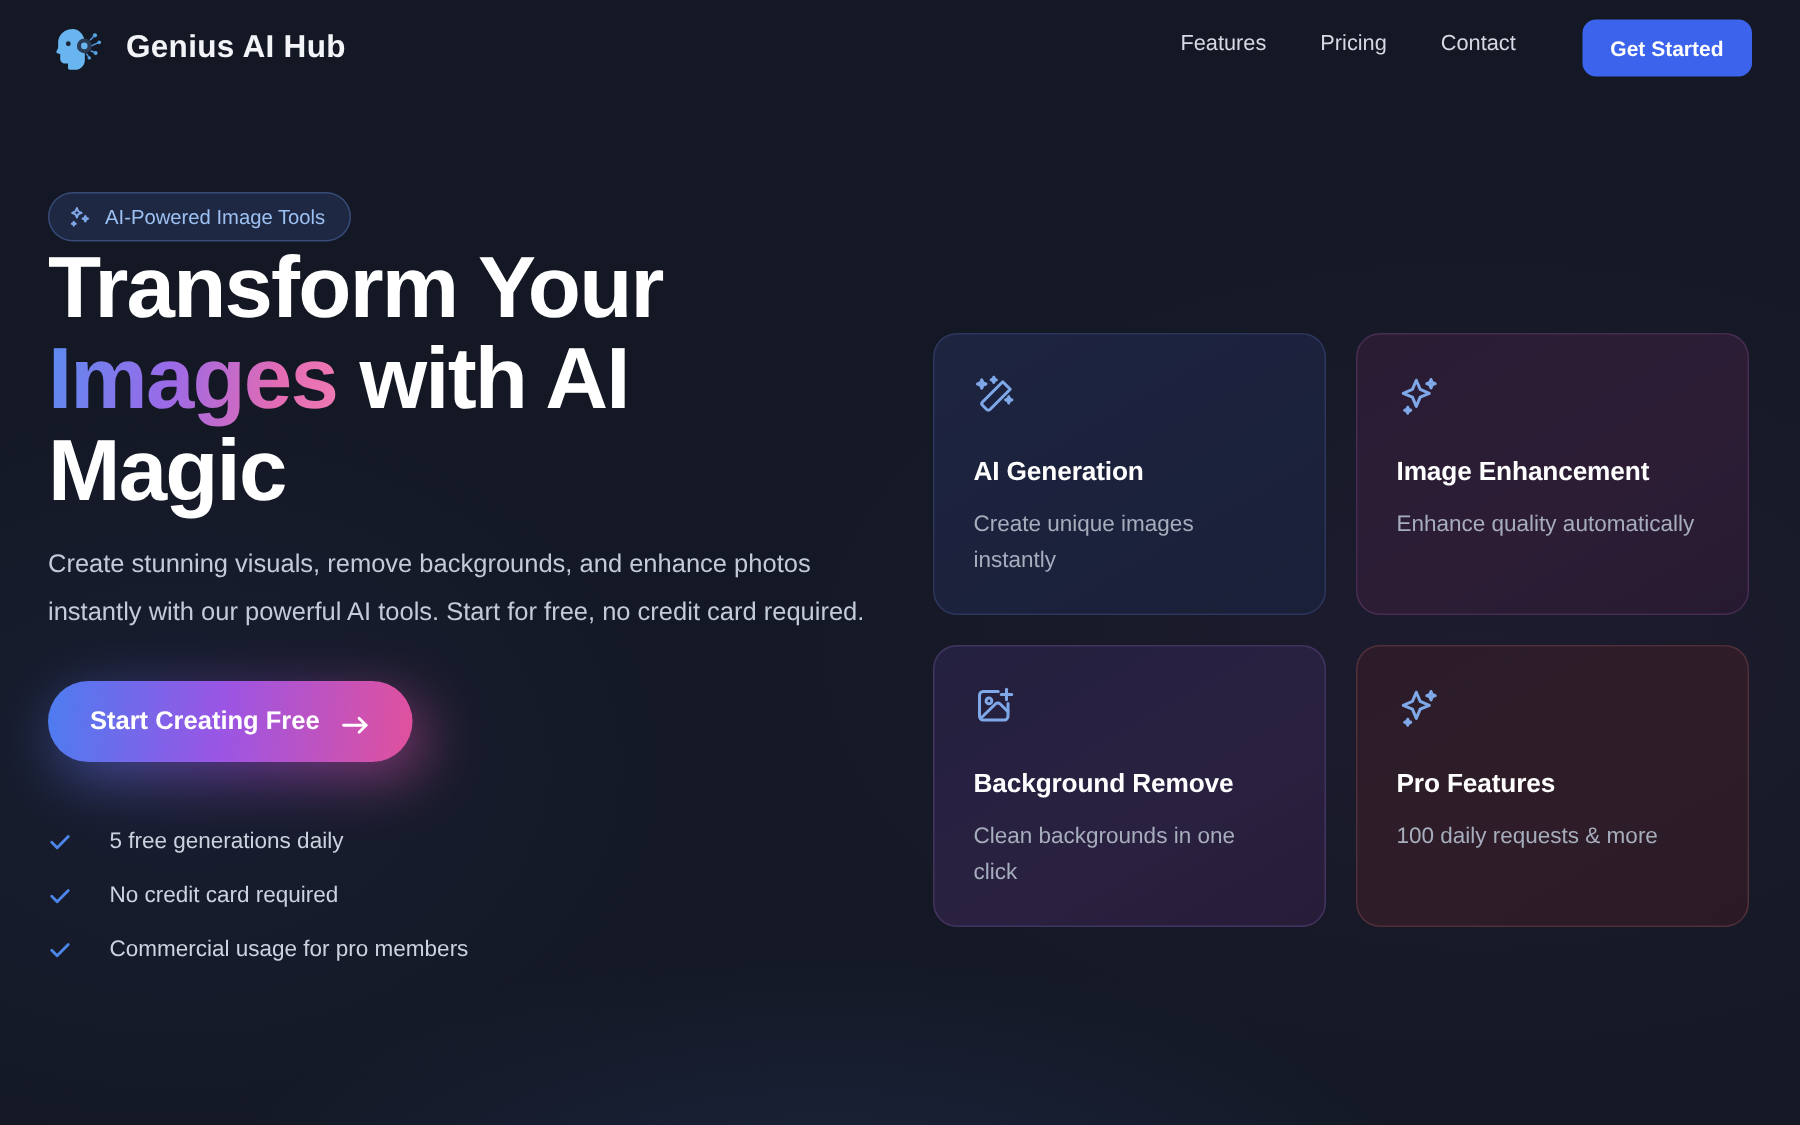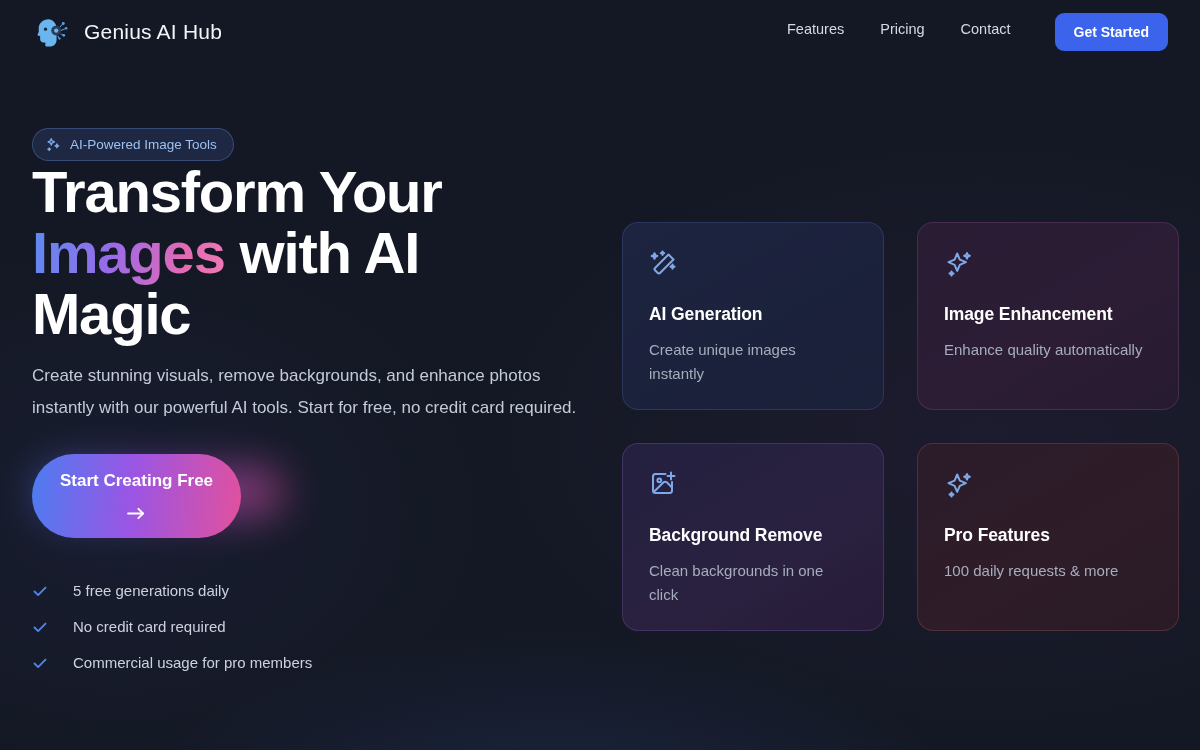--- a/index.html
+++ b/index.html
@@ -19,21 +19,21 @@
   }
 
   
   .header {
     position:absolute; top:0; left:0; width:1200px; height:64px;
     display:flex; align-items:center; padding:0 32px;
   }
   .brand { display:flex; align-items:center; gap:14px; }
   .brand-mark { width:38px; height:34px; display:block; }
   .brand-name {
-    font-size:21px; font-weight:normal; color:#f2f4f8; letter-spacing:0.2px;
+    font-size:21px; font-weight:bold; color:#f2f4f8; letter-spacing:0.2px;
   }
   .nav { margin-left:auto; display:flex; align-items:flex-start; gap:0; }
   .nav-link {
     font-size:14.5px; color:#d4d9e4; padding:8px 18px;
     text-decoration:none; cursor:pointer; white-space:nowrap;
   }
   .get-started {
     margin-left:26px; background:#3b63eb; color:#ffffff;
     font-size:14px; font-weight:bold; border:none; border-radius:9px;
     padding:11px 19px; cursor:pointer; white-space:nowrap;
@@ -65,39 +65,39 @@
     font-size:17px; line-height:32px; color:#c3cad8;
   }
 
   .cta-wrap { margin-top:30px; position:relative; width:258px; }
   .cta-glow {
     position:absolute; left:6px; top:12px; width:246px; height:52px;
     border-radius:999px; filter:blur(20px); opacity:0.55;
     background:linear-gradient(95deg,#4f7ef0,#a24fe0,#e4519b);
   }
   .cta {
-    position:relative; display:inline-flex; align-items:center; gap:15px;
+    position:relative; display:inline-flex; align-items:flex-end; gap:15px;
     background:linear-gradient(95deg,#4d7cf0 0%,#9b55e4 48%,#e1519d 100%);
     color:#fff; font-size:17px; font-weight:bold;
     border:none; border-radius:999px; padding:17px 28px;
-    cursor:pointer; white-space:nowrap;flex-direction:column;
+    cursor:pointer; white-space:nowrap;
   }
   .cta-arrow { width:19px; height:15px; display:block; }
 
   .checks { margin-top:44px; display:flex; flex-direction:column; gap:19px; }
   .check-row { display:flex; align-items:flex-end; gap:25px; }
   .check-icon { width:16px; height:16px; display:block; flex:none; }
   .check-text { font-size:15px; color:#ccd2de; white-space:nowrap; }
 
   
   .cards {
     position:absolute; left:622px; top:222px;
     width:546px; display:grid;
     grid-template-columns:262px 262px; grid-template-rows:188px 188px;
-    gap:33px;
+    gap:20px;
   }
   .card {
     border-radius:16px; padding:26px 24px 0 26px;
     position:relative; overflow:hidden; cursor:pointer;
   }
   .card-1 { background:linear-gradient(150deg,#1d2440 0%,#1a2038 100%); border:1px solid rgba(84,104,170,0.30); }
   .card-2 { background:linear-gradient(150deg,#24203f 0%,#2a2140 60%,#271c38 100%); border:1px solid rgba(124,92,170,0.32); }
   .card-3 { background:linear-gradient(150deg,#291c33 0%,#2c1d35 60%,#261a30 100%); border:1px solid rgba(140,82,150,0.30); }
   .card-4 { background:linear-gradient(150deg,#2c1c2a 0%,#2e1d28 60%,#291a26 100%); border:1px solid rgba(160,86,92,0.32); }
   .card-icon { width:30px; height:30px; display:block; }

